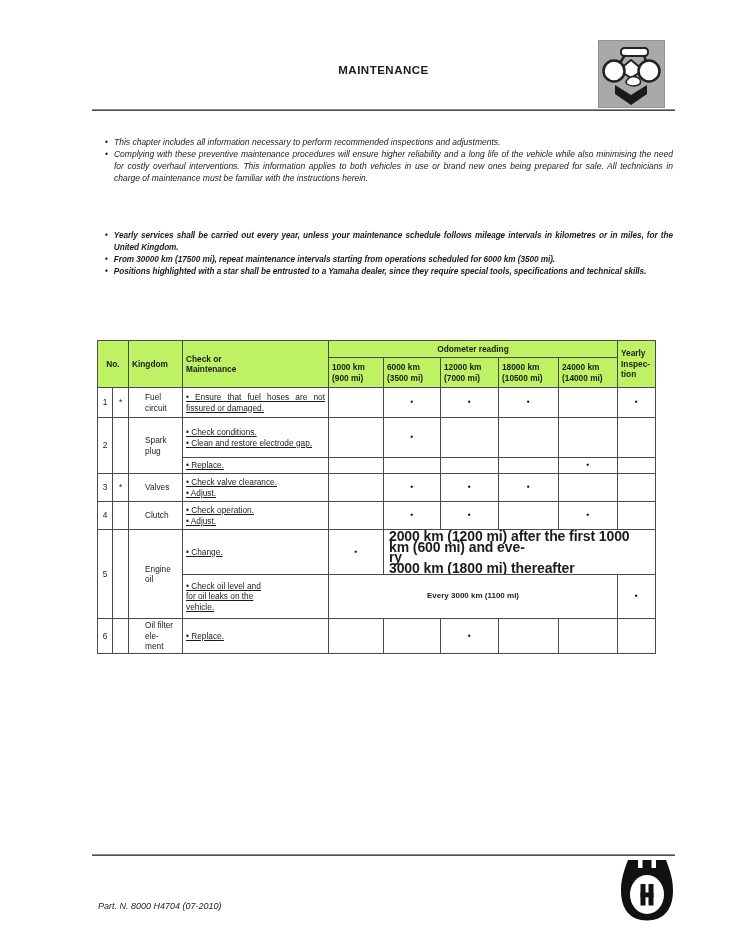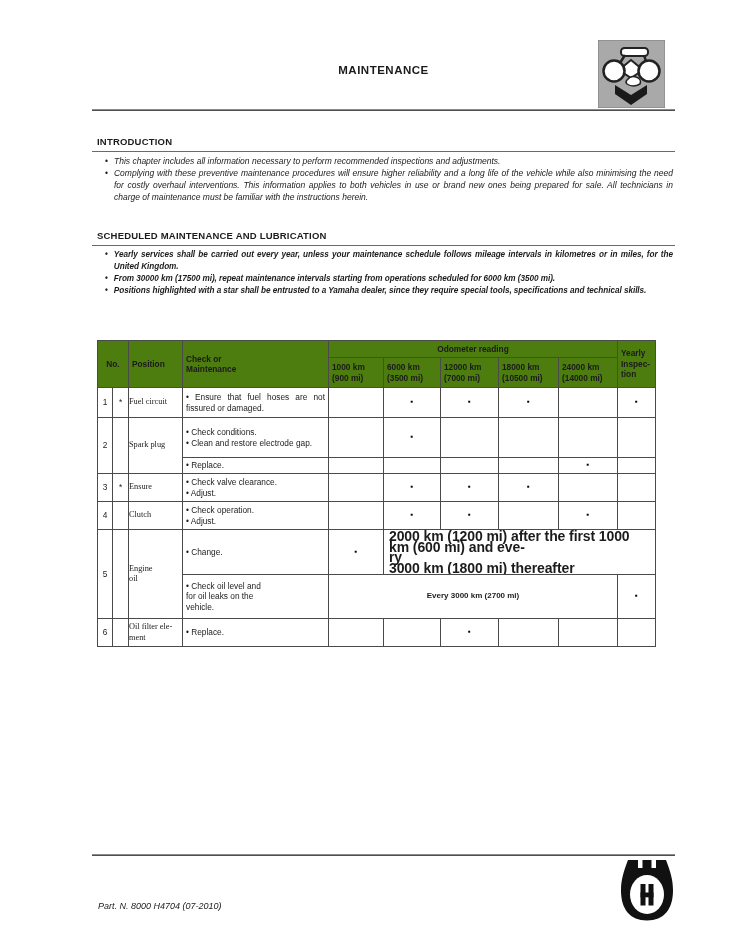--- a/index.html
+++ b/index.html
@@ -27,26 +27,26 @@
   ul.bullets li { display:flex; gap:6px; line-height:12px; }
   ul.bullets .b { flex:0 0 auto; }
   ul.bullets .t { flex:1 1 auto; text-align:justify;font-style:italic; }
   #intro ul { font-size:8.5px; }
   #scheduled ul { font-size:8.2px; font-weight:bold; letter-spacing:-.05px; }
 
   .tbl-wrap { position:absolute; top:340px; left:97px; }
   table { border-collapse:collapse; table-layout:fixed; width:558px;
     font-size:8.3px; line-height:10.5px; }
   th, td { border:1px solid #4a4a4a; padding:1px 3px; vertical-align:middle; overflow:hidden; }
-  thead th { background:#4d7c0f; font-weight:bold; text-align:left; }
+  thead th { background:#bef264; font-weight:bold; text-align:left; }
   th.cc { text-align:center; }
   .pre { white-space:pre-line; }
   td.cno, td.cstar { text-align:center; padding:1px 0; }
-  td.cpos { padding-left:0;font-family:Liberation Serif, serif; }
-  td.cchk { text-align:justify; }
+  td.cpos { padding-left:16px; }
+  td.cchk { text-align:justify;text-decoration:underline; }
   td.cm { text-align:center; font-size:8px; padding:0; color:#000; }
   td.cnote { font-weight:bold; letter-spacing:-.1px; font-size:14px; line-height:10.5px; padding-left:5px; }
   td.cnote2 { font-weight:bold; text-align:center; font-size:8px; }
 
   .footer-part { position:absolute; top:901px; left:98px; font-size:9px;font-style:italic; }
   .footer-page { position:absolute; top:901px; left:92px; width:583px; text-align:center; font-size:9px; }
   .brand-logo { position:absolute; top:859px; left:621px; width:52px; height:62px; }
 </style>
 </head>
 <body>
@@ -64,35 +64,33 @@
       <circle cx="16" cy="31" r="10.5" fill="#ffffff" stroke="#222222" stroke-width="2.5"></circle>
       <circle cx="51" cy="31" r="10.5" fill="#ffffff" stroke="#222222" stroke-width="2.5"></circle>
       <path d="M17 45 L33 55 L49 45 L49 54 L33 65 L17 54 Z" fill="#1a1a1a"></path>
       <path d="M29 40 q4 -5 9 -3 q6 2 4 7 q-7 4 -13 0 q-2 -2 0 -4 Z" fill="#ffffff" stroke="#222222" stroke-width="1.5"></path>
     </svg>
   </div>
 
   <div class="rule rule-top"></div>
 
   <section class="sec" id="intro">
-    <h2 class="sec-heading">INTRODUCTION</h2>
     <ul class="bullets">
       <li>
         <span class="b">•</span>
         <span class="t">This chapter includes all information necessary to perform recommended inspections and adjustments.</span>
       </li>
       <li>
         <span class="b">•</span>
         <span class="t">Complying with these preventive maintenance procedures will ensure higher reliability and a long life of the vehicle while also minimising the need for costly overhaul interventions. This information applies to both vehicles in use or brand new ones  being prepared for sale. All technicians in charge of maintenance must be familiar with the instructions herein.</span>
       </li>
     </ul>
   </section>
 
   <section class="sec" id="scheduled">
-    <h2 class="sec-heading">SCHEDULED MAINTENANCE AND LUBRICATION</h2>
     <ul class="bullets">
       <li>
         <span class="b">•</span>
         <span class="t">Yearly services shall be carried out every year, unless your maintenance schedule follows mileage intervals in kilometres or in miles, for the United Kingdom.</span>
       </li>
       <li>
         <span class="b">•</span>
         <span class="t">From 30000 km (17500 mi), repeat maintenance intervals starting from operations scheduled for 6000 km (3500 mi).</span>
       </li>
       <li>
@@ -112,21 +110,21 @@
         <col style="width:55px">
           <col style="width:57px">
           <col style="width:58px">
           <col style="width:60px">
           <col style="width:59px">
         <col style="width:38px">
       </colgroup>
       <thead>
         <tr style="height:17px">
           <th colspan="2" rowspan="2" class="cc">No.</th>
-          <th rowspan="2">Position</th>
+          <th rowspan="2">Kingdom</th>
           <th rowspan="2" class="pre">Check or
 Maintenance</th>
           <th colspan="5" class="cc">Odometer reading</th>
           <th rowspan="2" class="pre">Yearly
 Inspec-
 tion</th>
         </tr>
         <tr style="height:30px">
           <th class="pre">1000 km
 (900 mi)</th>
@@ -174,21 +172,21 @@
           <td class="cm"></td>
           <td class="cm"></td>
           <td class="cm"></td>
           <td class="cm">▪</td>
           <td class="cm"></td>
         </tr>
 
         <tr style="height:28px">
           <td class="cno">3</td>
           <td class="cstar">*</td>
-          <td class="cpos pre">Ensure</td>
+          <td class="cpos pre">Valves</td>
           <td class="cchk pre">• Check valve clearance.
 • Adjust.</td>
           <td class="cm"></td>
           <td class="cm">▪</td>
           <td class="cm">▪</td>
           <td class="cm">▪</td>
           <td class="cm"></td>
           <td class="cm"></td>
         </tr>
 
@@ -214,21 +212,21 @@
           <td class="cchk pre">• Change.</td>
           <td class="cm">▪</td>
           <td class="cnote pre" colspan="5">2000 km (1200 mi) after the first 1000 km (600 mi) and eve-
 ry
 3000 km (1800 mi) thereafter</td>
         </tr>
         <tr style="height:44px">
           <td class="cchk pre">• Check oil level and
 for oil leaks on the
 vehicle.</td>
-          <td class="cnote2" colspan="5">Every 3000 km (2700 mi)</td>
+          <td class="cnote2" colspan="5">Every 3000 km (1100 mi)</td>
           <td class="cm">▪</td>
         </tr>
 
         <tr style="height:28px">
           <td class="cno">6</td>
           <td class="cstar"></td>
           <td class="cpos pre">Oil filter ele-
 ment</td>
           <td class="cchk pre">• Replace.</td>
           <td class="cm"></td>

